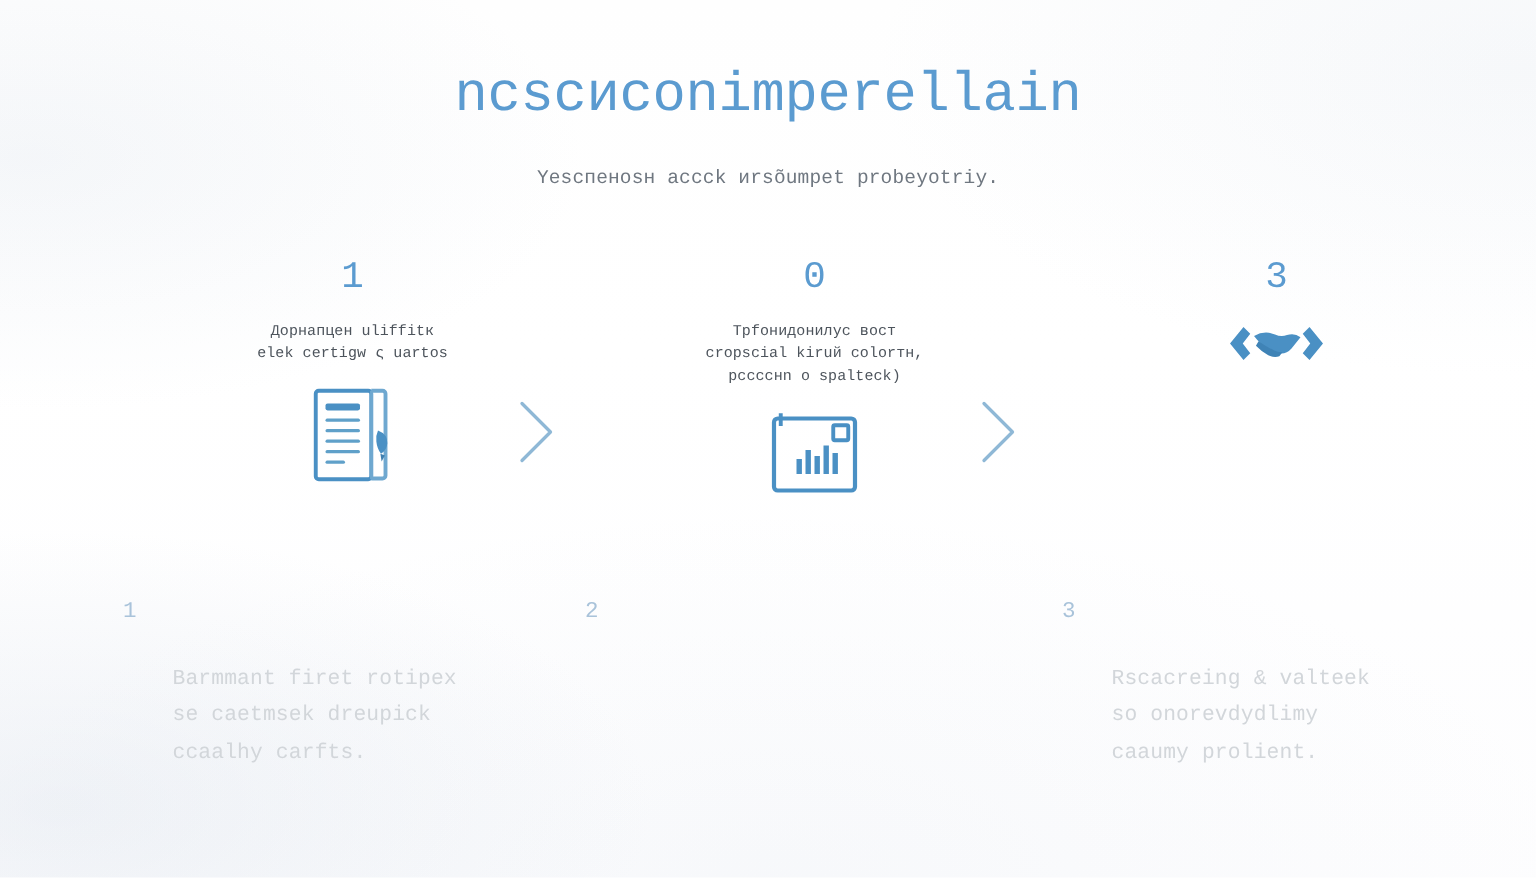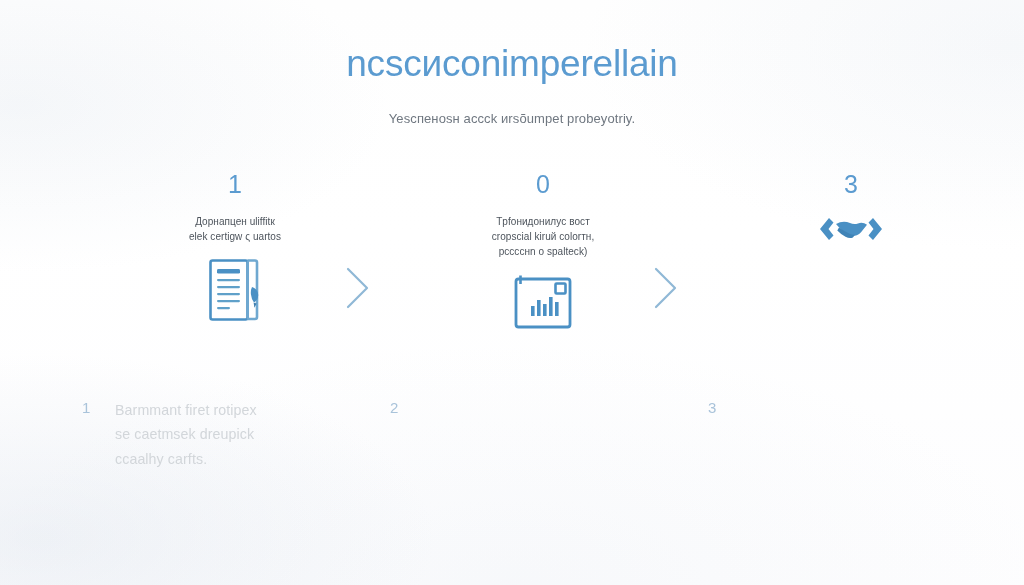--- a/index.html
+++ b/index.html
@@ -18,20 +18,21 @@
     position: relative;
     width: 1024px;
     height: 585px;
     background:
       radial-gradient(ellipse 55% 45% at 4% 92%, rgba(205,215,228,0.30) 0%, rgba(205,215,228,0.0) 70%),
       radial-gradient(ellipse 50% 40% at 2% 18%, rgba(208,218,230,0.22) 0%, rgba(208,218,230,0.0) 72%),
       radial-gradient(ellipse 60% 50% at 99% 8%, rgba(210,220,232,0.18) 0%, rgba(210,220,232,0.0) 70%),
       radial-gradient(ellipse 70% 55% at 50% 100%, rgba(214,223,234,0.16) 0%, rgba(214,223,234,0.0) 75%),
       linear-gradient(180deg, #fefefe 0%, #ffffff 40%, #fdfdfe 100%);
     box-sizing: border-box;
+    font-family: Liberation Mono, monospace;
   }
 
   
   .header {
     position: absolute;
     top: 44px;
     left: 0;
     width: 1024px;
     text-align: center;
   }
@@ -128,20 +129,21 @@
     color: #a9c3da;
     line-height: 1;
   }
   .note-text {
     margin-left: 33px;
     font-size: 14.2px;
     line-height: 1.72;
     color: #d2d6da;
     letter-spacing: 0.1px;
     white-space: pre-line;
+    margin-top: 43px;
   }
 </style>
 </head>
 <body>
 
 <div id="stage">
 
   <div class="header">
     <h1 class="title">ncscиconimperellain</h1>
     <p class="subtitle">Yescпенosн accck иrsõumpet probeyotriy.</p>
@@ -218,16 +220,19 @@
       <div class="note-number">1</div>
       <div class="note-text">Barmmant firet rotipex
 se caetmsek dreupick
 ccaalhy carfts.</div>
     </div>
     <div class="note note-2">
       <div class="note-number">2</div>
     </div>
     <div class="note note-3">
       <div class="note-number">3</div>
+      <div class="note-text">Rscacreing &amp; valteek
+so onorevdydlimy
+caaumy prolient.</div>
     </div>
   </div>
 
 </div>
 
 </body></html>

